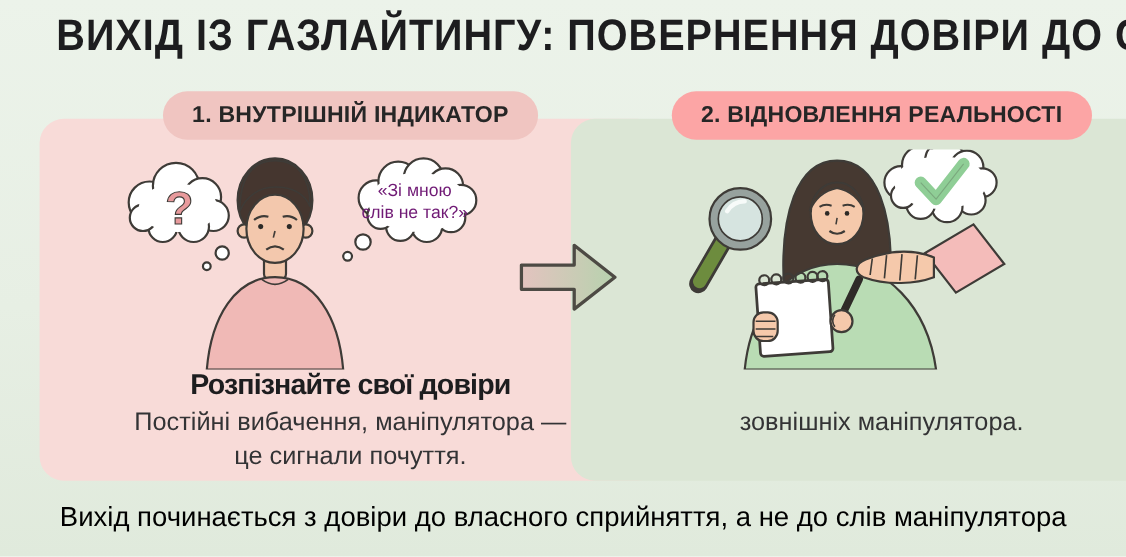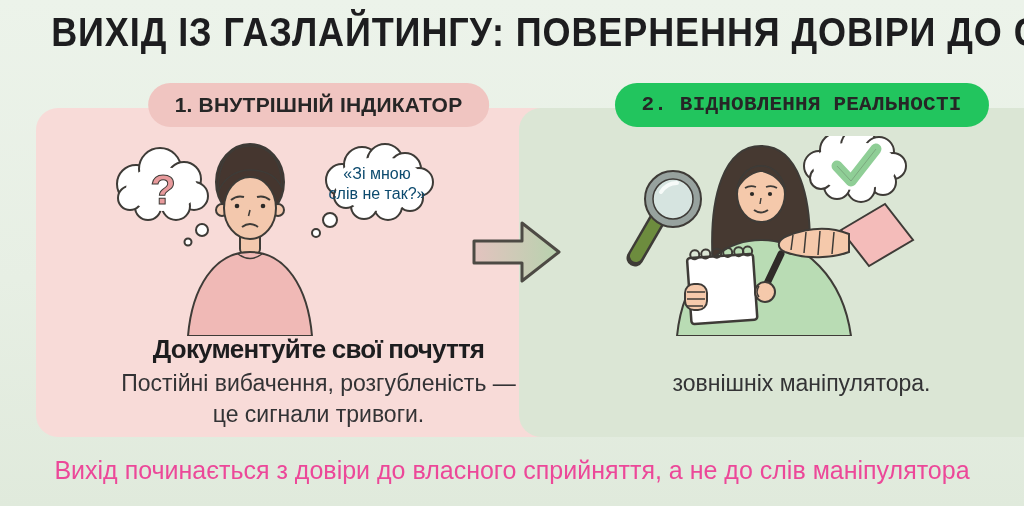--- a/index.html
+++ b/index.html
@@ -16,40 +16,40 @@
   }
   .panel{position:absolute;top:108px;width:565px;height:329px;border-radius:22px;}
   .panel-left{left:36px;background:#f8dbd8;}
   .panel-right{left:519px;background:#dbe6d5;}
   .pill{
     position:absolute;top:-25px;left:50%;transform:translateX(-50%);
     height:44px;line-height:44px;padding:0 27px;border-radius:24px;
     font-size:21px;font-weight:700;letter-spacing:.2px;color:#262626;white-space:nowrap;
   }
   .pill-pink{background:#f0c5c1;}
-  .pill-green{background:#22c55e;font-family:Liberation Mono, monospace;}
+  .pill-green{background:#fca5a5;}
   .illus{position:absolute;left:0;top:28px;width:469px;height:200px;}
   .bubble-text{
     position:absolute;left:276px;top:56px;width:130px;text-align:center;
-    font-size:16px;line-height:20px;color:#0c4a6e;
+    font-size:16px;line-height:20px;color:#701a75;
   }
   .bubble-text span{display:block;}
   .panel h2{
     position:absolute;top:226px;left:0;width:100%;margin:0;text-align:center;
     font-size:26px;font-weight:700;letter-spacing:-0.8px;color:#1d1d1f;white-space:nowrap;
   }
   .panel .body{
     position:absolute;top:260px;left:0;width:100%;text-align:center;
     font-size:23px;line-height:31px;color:#333335;
   }
   .panel .body span{display:block;}
   .arrow-wrap{position:absolute;left:472px;top:219px;width:90px;height:66px;}
   .footer{
     position:absolute;top:456px;left:0;width:1024px;margin:0;text-align:center;
-    font-size:25px;color:#ec4899;
+    font-size:25px;color:#000000;
   }
 </style>
 </head>
 <body>
 
 <h1 class="title">ВИХІД ІЗ ГАЗЛАЙТИНГУ: ПОВЕРНЕННЯ ДОВІРИ ДО СЕБЕ</h1>
 
 <section class="panel panel-left">
   <div class="pill pill-pink">1. ВНУТРІШНІЙ ІНДИКАТОР</div>
 
@@ -100,24 +100,24 @@
       <circle cx="310" cy="60" r="12"></circle>
       <ellipse cx="344" cy="48" rx="45" ry="27" stroke="none"></ellipse>
     </g>
   </svg>
 
   <div class="bubble-text">
     <span>«Зі мною</span>
     <span>слів не так?»</span>
   </div>
 
-  <h2>Документуйте свої почуття</h2>
+  <h2>Розпізнайте свої довіри</h2>
   <div class="body">
-    <span>Постійні вибачення, розгубленість —</span>
-    <span>це сигнали тривоги.</span>
+    <span>Постійні вибачення, маніпулятора —</span>
+    <span>це сигнали почуття.</span>
   </div>
 </section>
 
 <section class="panel panel-right">
   <div class="pill pill-green">2. ВІДНОВЛЕННЯ РЕАЛЬНОСТІ</div>
 
   <svg class="illus" viewBox="0 0 469 200">
 
     <g fill="#ffffff" stroke="#3e3b37" stroke-width="2">
       <circle cx="277" cy="64" r="7"></circle>

